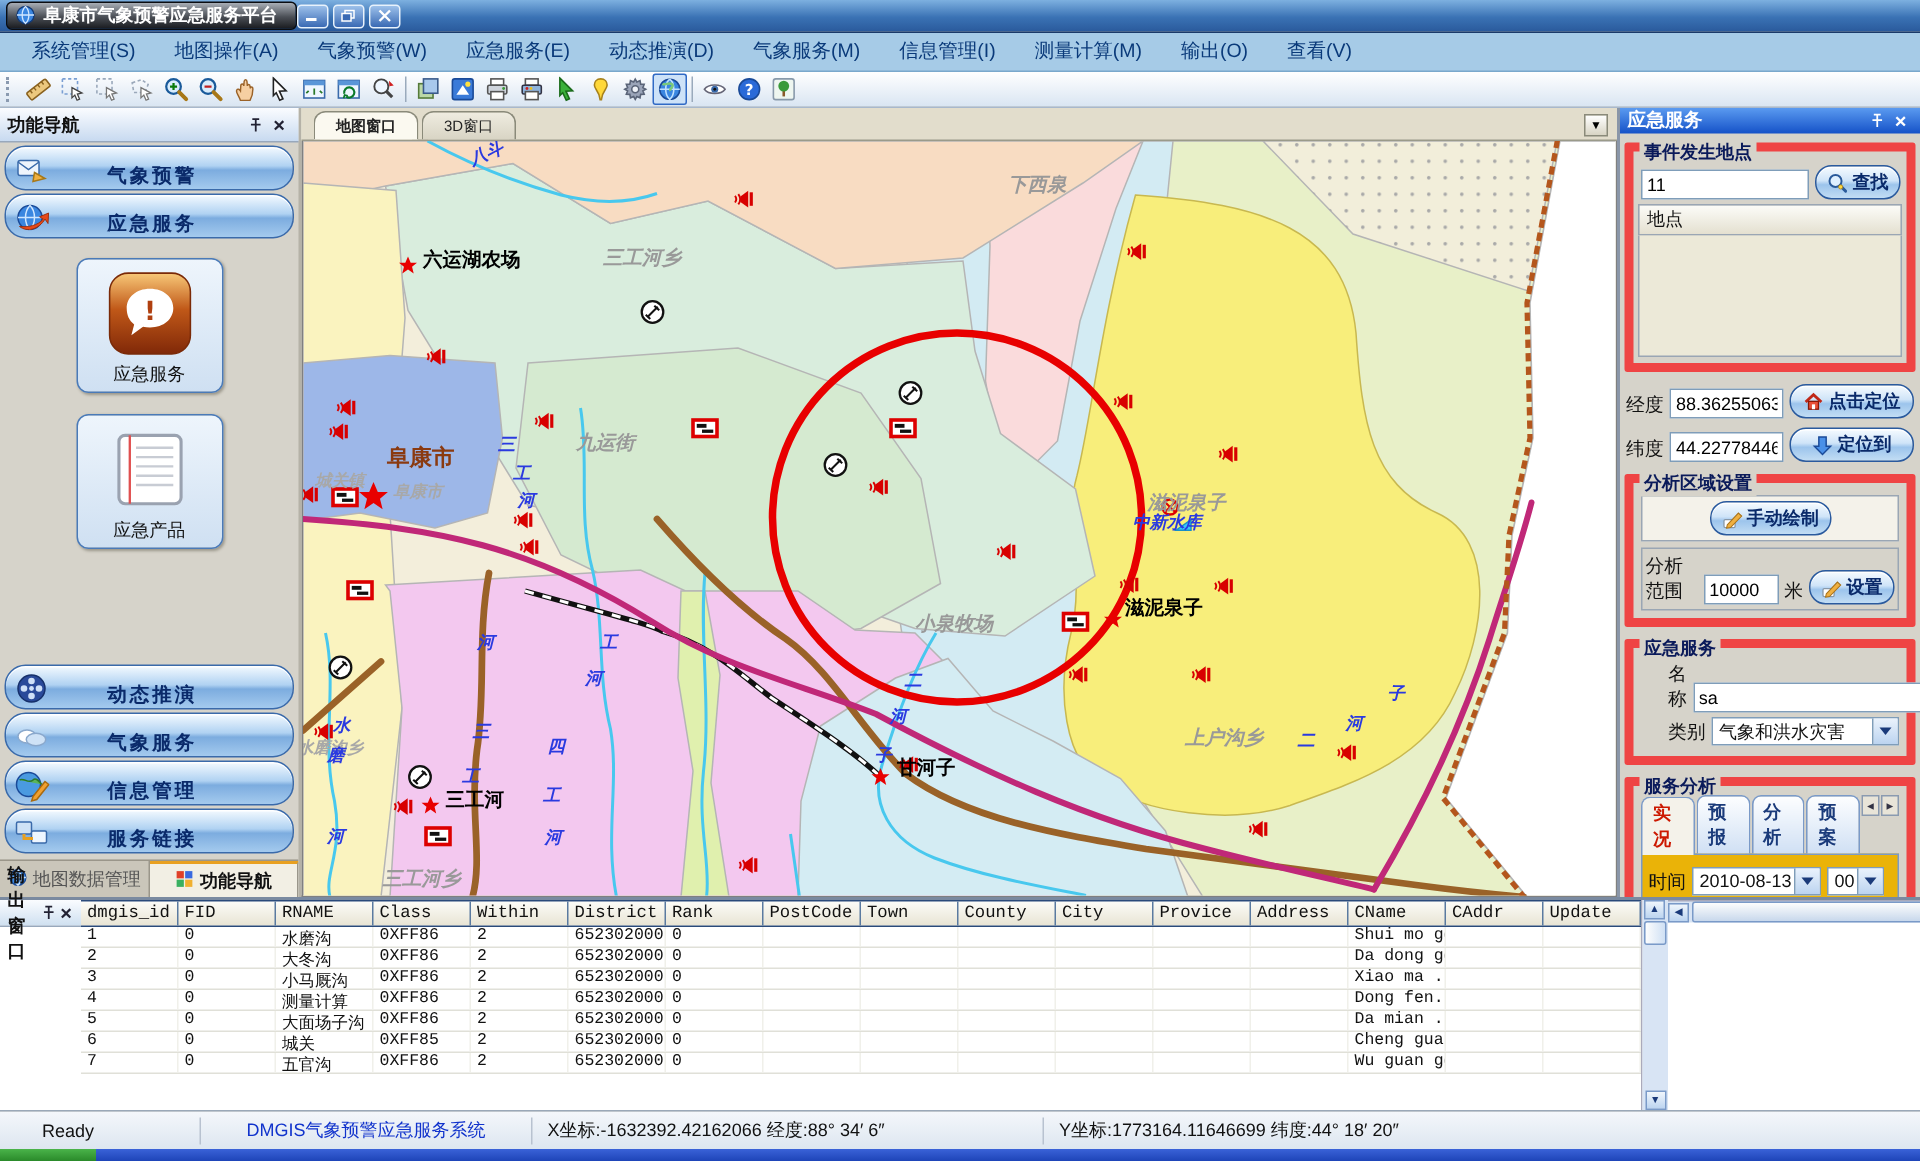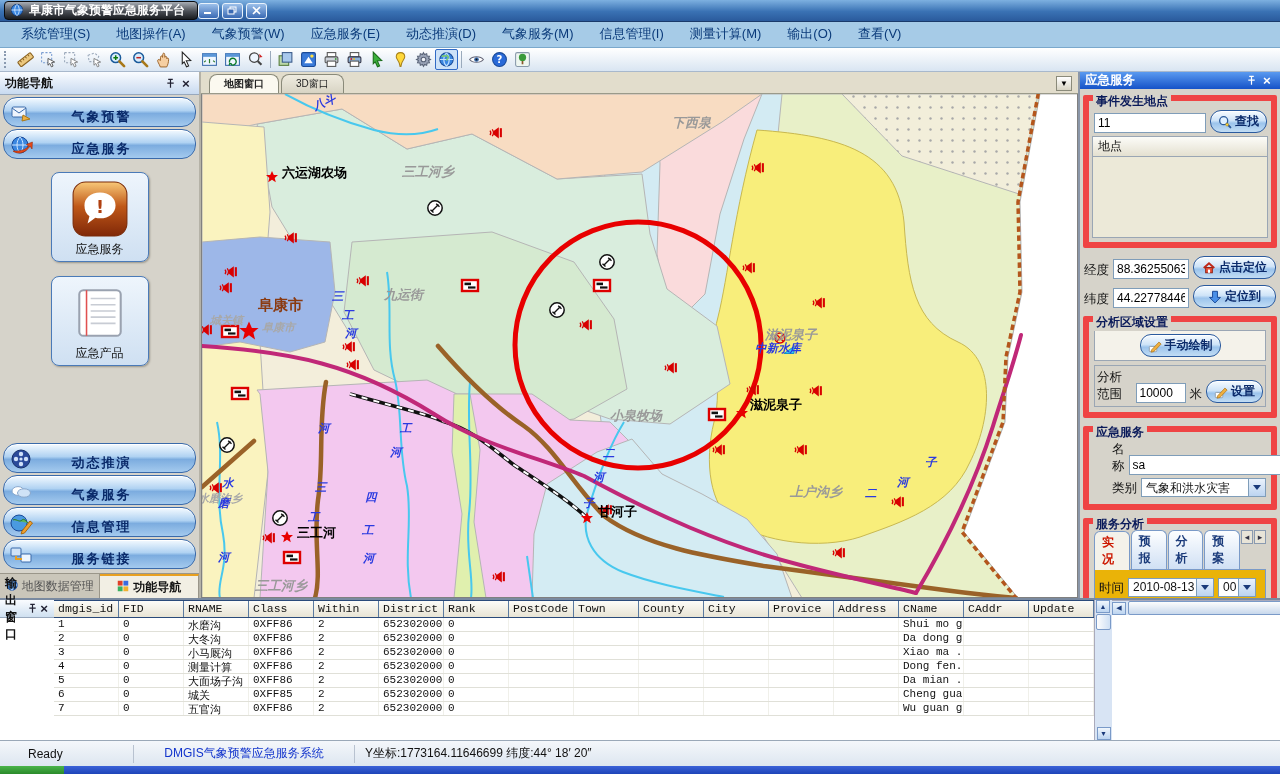--- a/index.html
+++ b/index.html
@@ -1103,19 +1103,20 @@
       <button class="sbtn">◀</button>
       <div class="hthumb"></div>
       <span style="flex:1"></span>
       <button class="sbtn">▶</button>
     </div>
   </div>
 
   <div class="statusbar">
     <span class="spanel ready">Ready</span>
     <span class="spanel sys">DMGIS气象预警应急服务系统</span>
+    <span class="spanel" style="width:320px">X坐标:-1632392.42162066 经度:88° 34′ 6″</span>
     <span class="spanel" style="border-right:none">Y坐标:1773164.11646699 纬度:44° 18′ 20″</span>
   </div>
   <div class="taskstrip">
       <div class="green"></div>
       <div class="blue"></div>
     </div>
 </div>
 
 </body></html>

